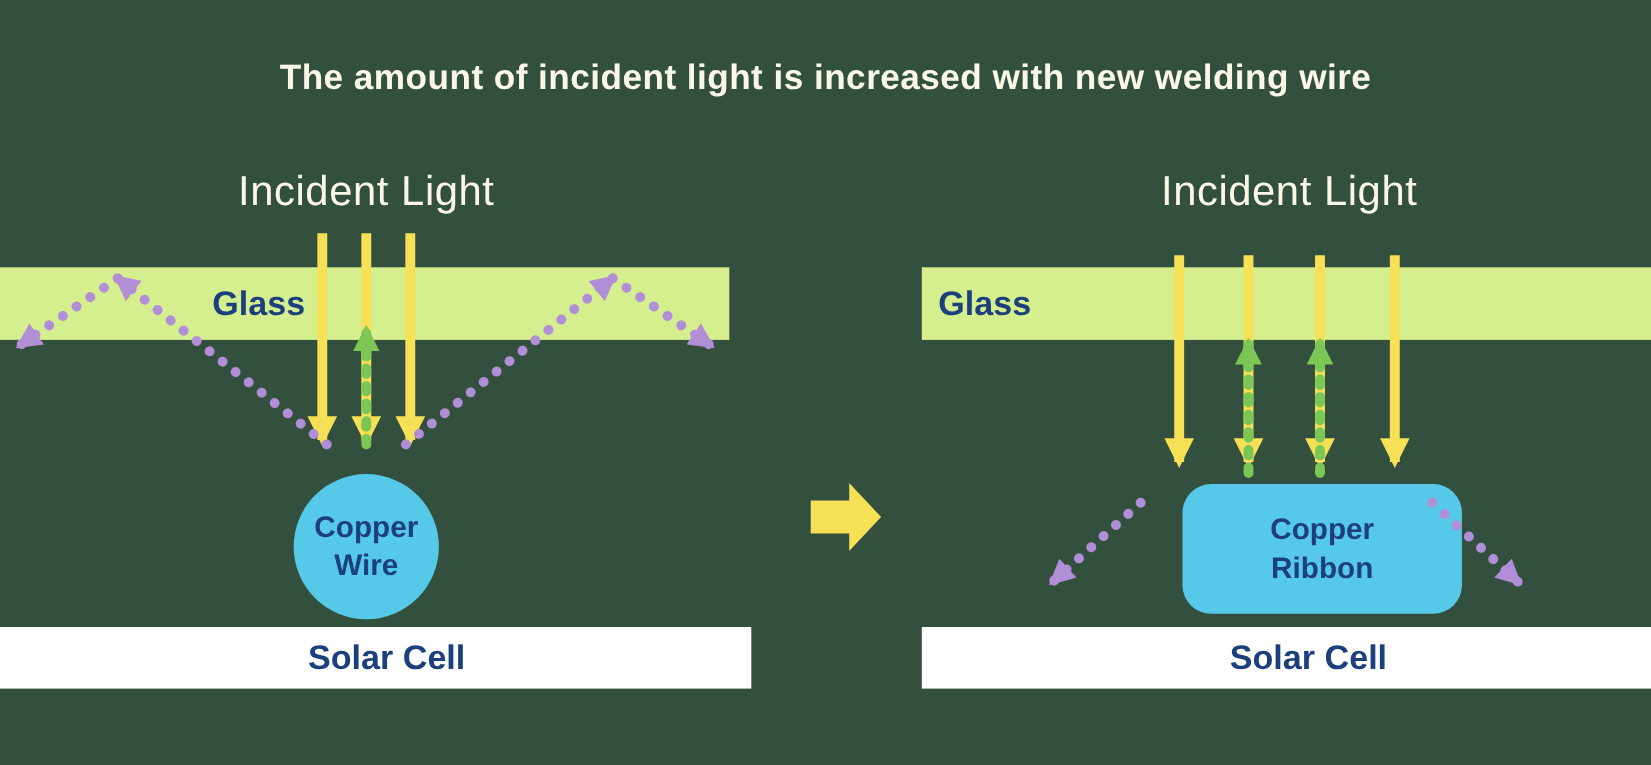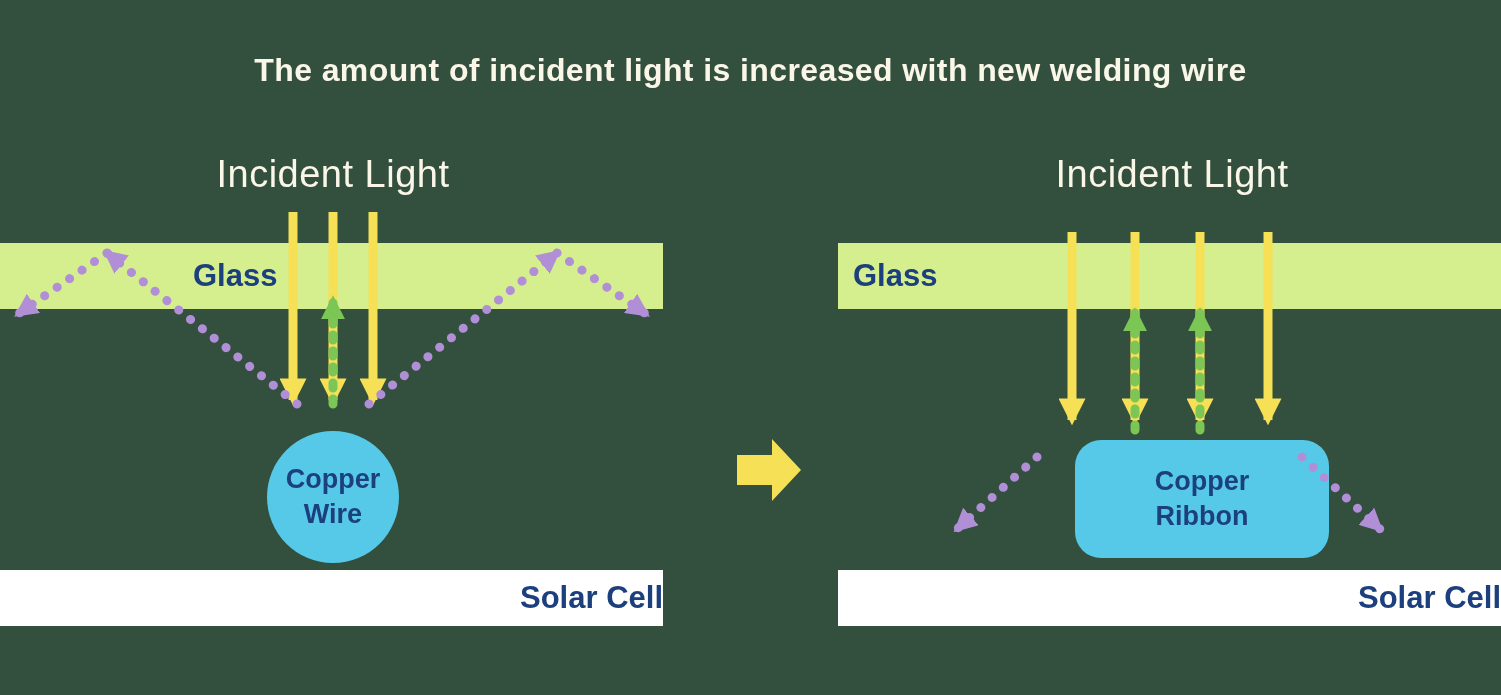--- a/index.html
+++ b/index.html
@@ -29,21 +29,21 @@
   }
   .glass.left  { left:0; width:663px; }
   .glass.right { left:838px; width:663px; }
   .glass-label { color:var(--navy,#1C3F7D); font-size:31px; font-weight:600; }
   .glass.left  .glass-label { margin-left:193px; }
   .glass.right .glass-label { margin-left:15px; }
 
   .solar {
     position:absolute; top:570px; height:56px;
     background:var(--white,#FFFFFF);
-    display:flex; align-items:center; justify-content:flex-end;
+    display:flex; align-items:center; justify-content:center;padding-left:20px;
   }
   .solar.left  { left:0; width:663px; }
   .solar.right { left:838px; width:663px; }
   .solar-label { color:var(--navy,#1C3F7D); font-size:31px; font-weight:600; }
 
   .copper-wire {
     position:absolute; left:267px; top:431px; width:132px; height:132px;
     border-radius:50%; background:var(--cyan,#57C9E8);
     display:flex; align-items:center; justify-content:center; text-align:center;
   }

